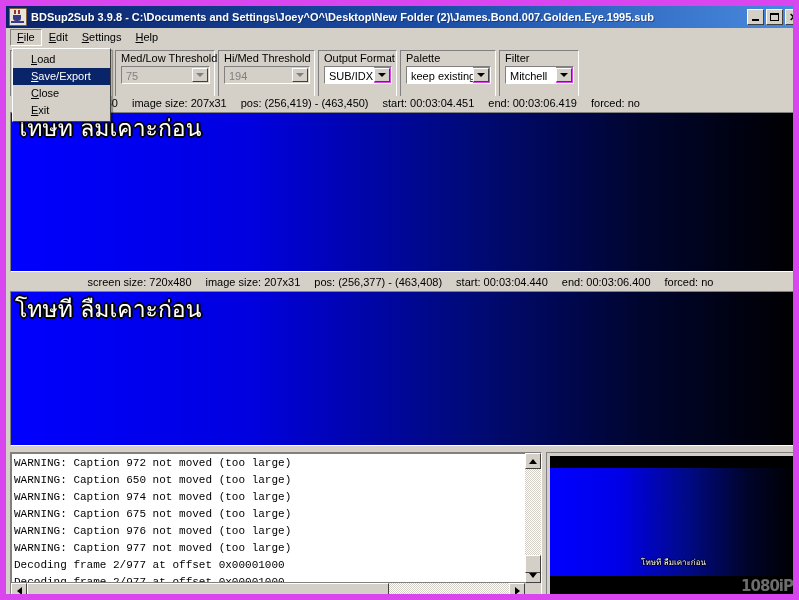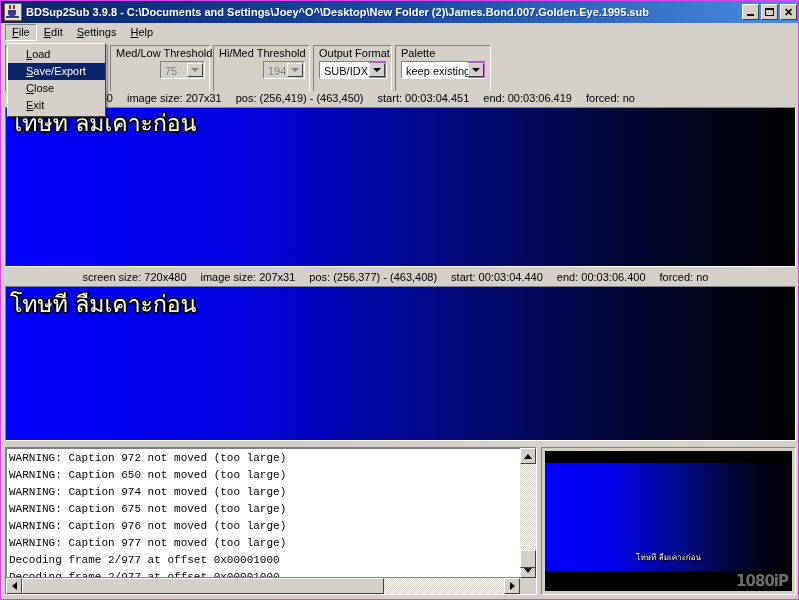--- a/index.html
+++ b/index.html
@@ -11,21 +11,21 @@
     font-family: "Liberation Sans", sans-serif;
     font-size: 11px;
     -webkit-font-smoothing: none;
   }
   #app {
     position: relative;
     width: 799px;
     height: 600px;
     overflow: hidden;
     background: #d4d0c8;
-    border: 1px solid #d946ef;
+    border: 6px solid #d946ef;
     box-sizing: border-box;
   }
 
   
   .titlebar {
     position: absolute;
     left: 0; top: 0;
     width: 799px;
     height: 22px;
     box-sizing: border-box;
@@ -214,21 +214,21 @@
     height: 18px;
     box-sizing: border-box;
     display: flex;
     align-items: stretch;
     border-top: 1px solid #808080;
     border-left: 1px solid #808080;
     border-right: 1px solid #ffffff;
     border-bottom: 1px solid #ffffff;
     background: #d946ef;
   }
-  .combo.disabled { background: #d4d0c8; margin-left: 44px; }
+  .combo.disabled { background: #d4d0c8; }
   .combo-text {
     flex: 1 1 auto;
     font-size: 11px;
     line-height: 16px;
     padding-left: 3px;
     color: #000;
     white-space: nowrap;
     overflow: hidden;
     box-sizing: border-box;
     background: #ffffff;
@@ -529,20 +529,31 @@
               <div class="arrow-dn"></div>
             </div>
           </div>
         </div>
       </div>
       <div class="tgroup" style="width: 96px;">
         <div class="tgroup-inner">
           <div class="tgroup-label">Palette</div>
           <div class="combo">
             <div class="combo-text">keep existing</div>
+            <div class="combo-arrow">
+              <div class="arrow-dn"></div>
+            </div>
+          </div>
+        </div>
+      </div>
+      <div class="tgroup" style="width: 80px;">
+        <div class="tgroup-inner">
+          <div class="tgroup-label">Filter</div>
+          <div class="combo">
+            <div class="combo-text">Mitchell</div>
             <div class="combo-arrow">
               <div class="arrow-dn"></div>
             </div>
           </div>
         </div>
       </div>
     </div>
 
   <div class="statusbar" style="top:90px;" id="status0"><span class="st-seg">screen size: 720x480</span><span class="st-seg">image size: 207x31</span><span class="st-seg">pos: (256,419) - (463,450)</span><span class="st-seg">start: 00:03:04.451</span><span class="st-seg">end: 00:03:06.419</span><span class="st-seg">forced: no</span></div>
 

